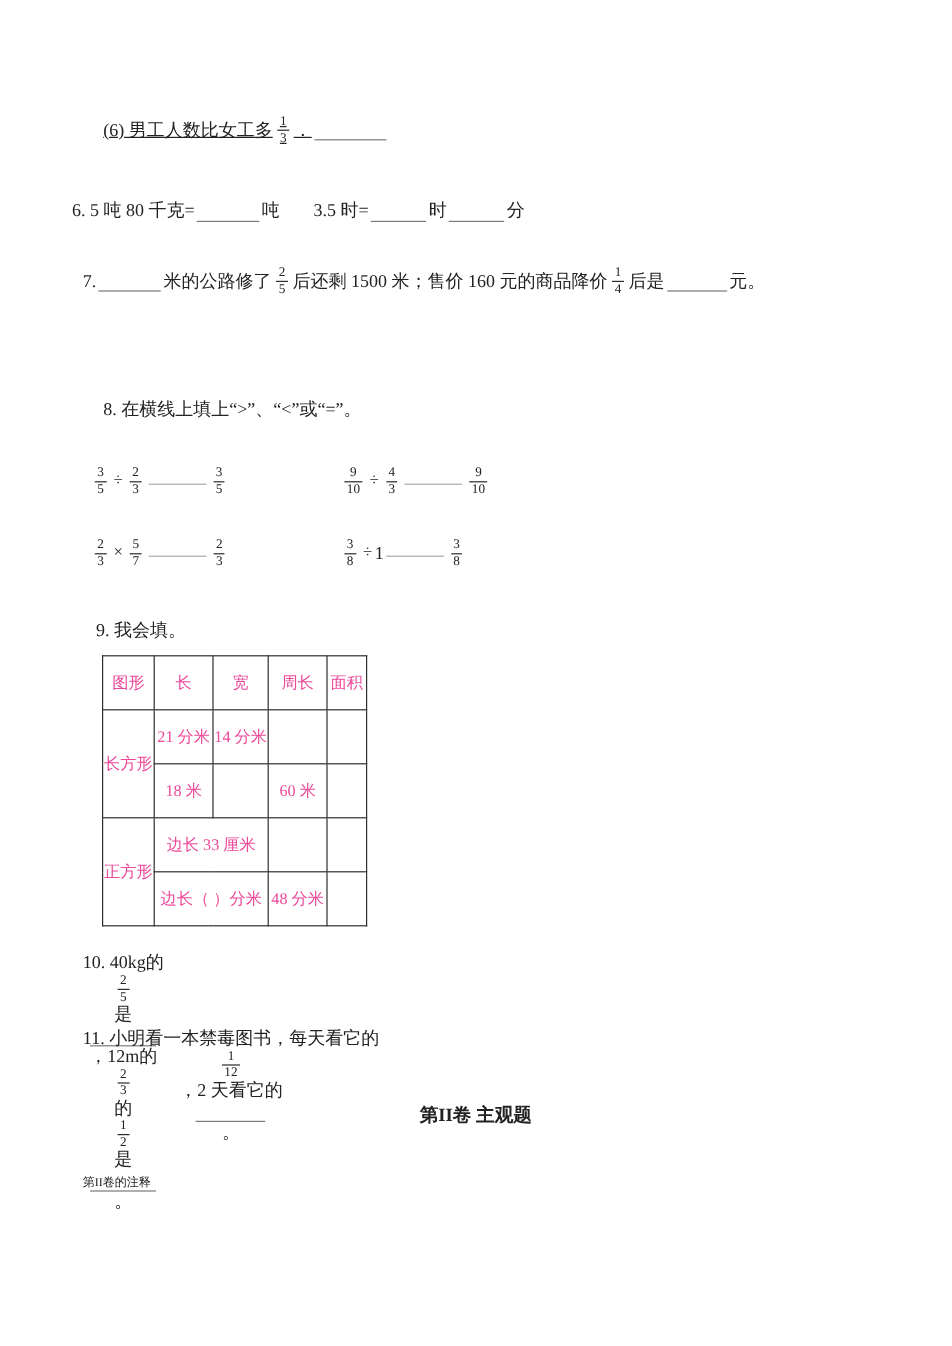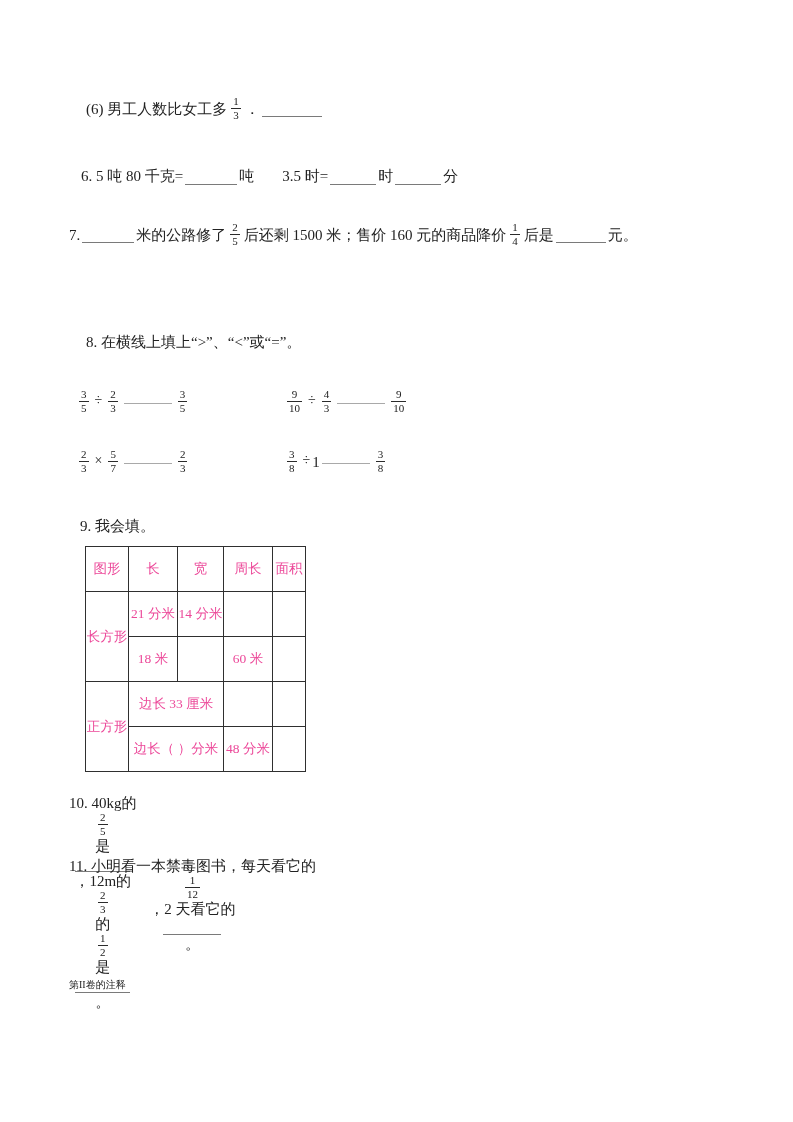--- a/index.html
+++ b/index.html
@@ -80,31 +80,31 @@
     top: 978px;
     left: 69px;
     font-size: 10px;
   }
 </style>
 </head>
 <body>
 
 <div class="page">
 
-  <div class="line" style="left:86px; top:96px;">
+  <div class="line" style="left:86px; top:96px;text-decoration:underline;">
     <span>(6) 男工人数比女工多</span>
     <span class="frac">
       <span class="num">1</span>
       <span class="den">3</span>
     </span>
     <span>．</span>
     <span class="blank" style="width:60px;"></span>
   </div>
 
-  <div class="line" style="left:81px; top:167px;">
+  <div class="line" style="left:60px; top:167px;">
     <span>6. 5 吨 80 千克=</span>
     <span class="blank"></span>
     <span>吨</span>
     <span class="gap28"></span>
     <span>3.5 时=</span>
     <span class="blank" style="width:46px;"></span>
     <span>时</span>
     <span class="blank" style="width:46px;"></span>
     <span>分</span>
   </div>
@@ -270,16 +270,17 @@
     <span>11. 小明看一本禁毒图书，每天看它的</span>
     <span class="frac">
       <span class="num">1</span>
       <span class="den">12</span>
     </span>
     <span>，2 天看它的</span>
     <span class="blank" style="width:58px;"></span>
     <span>。</span>
   </div>
 
+  <div class="section-title">第II卷 主观题</div>
 
   <div class="footer-note">第II卷的注释</div>
 
 </div>
 
 </body></html>

